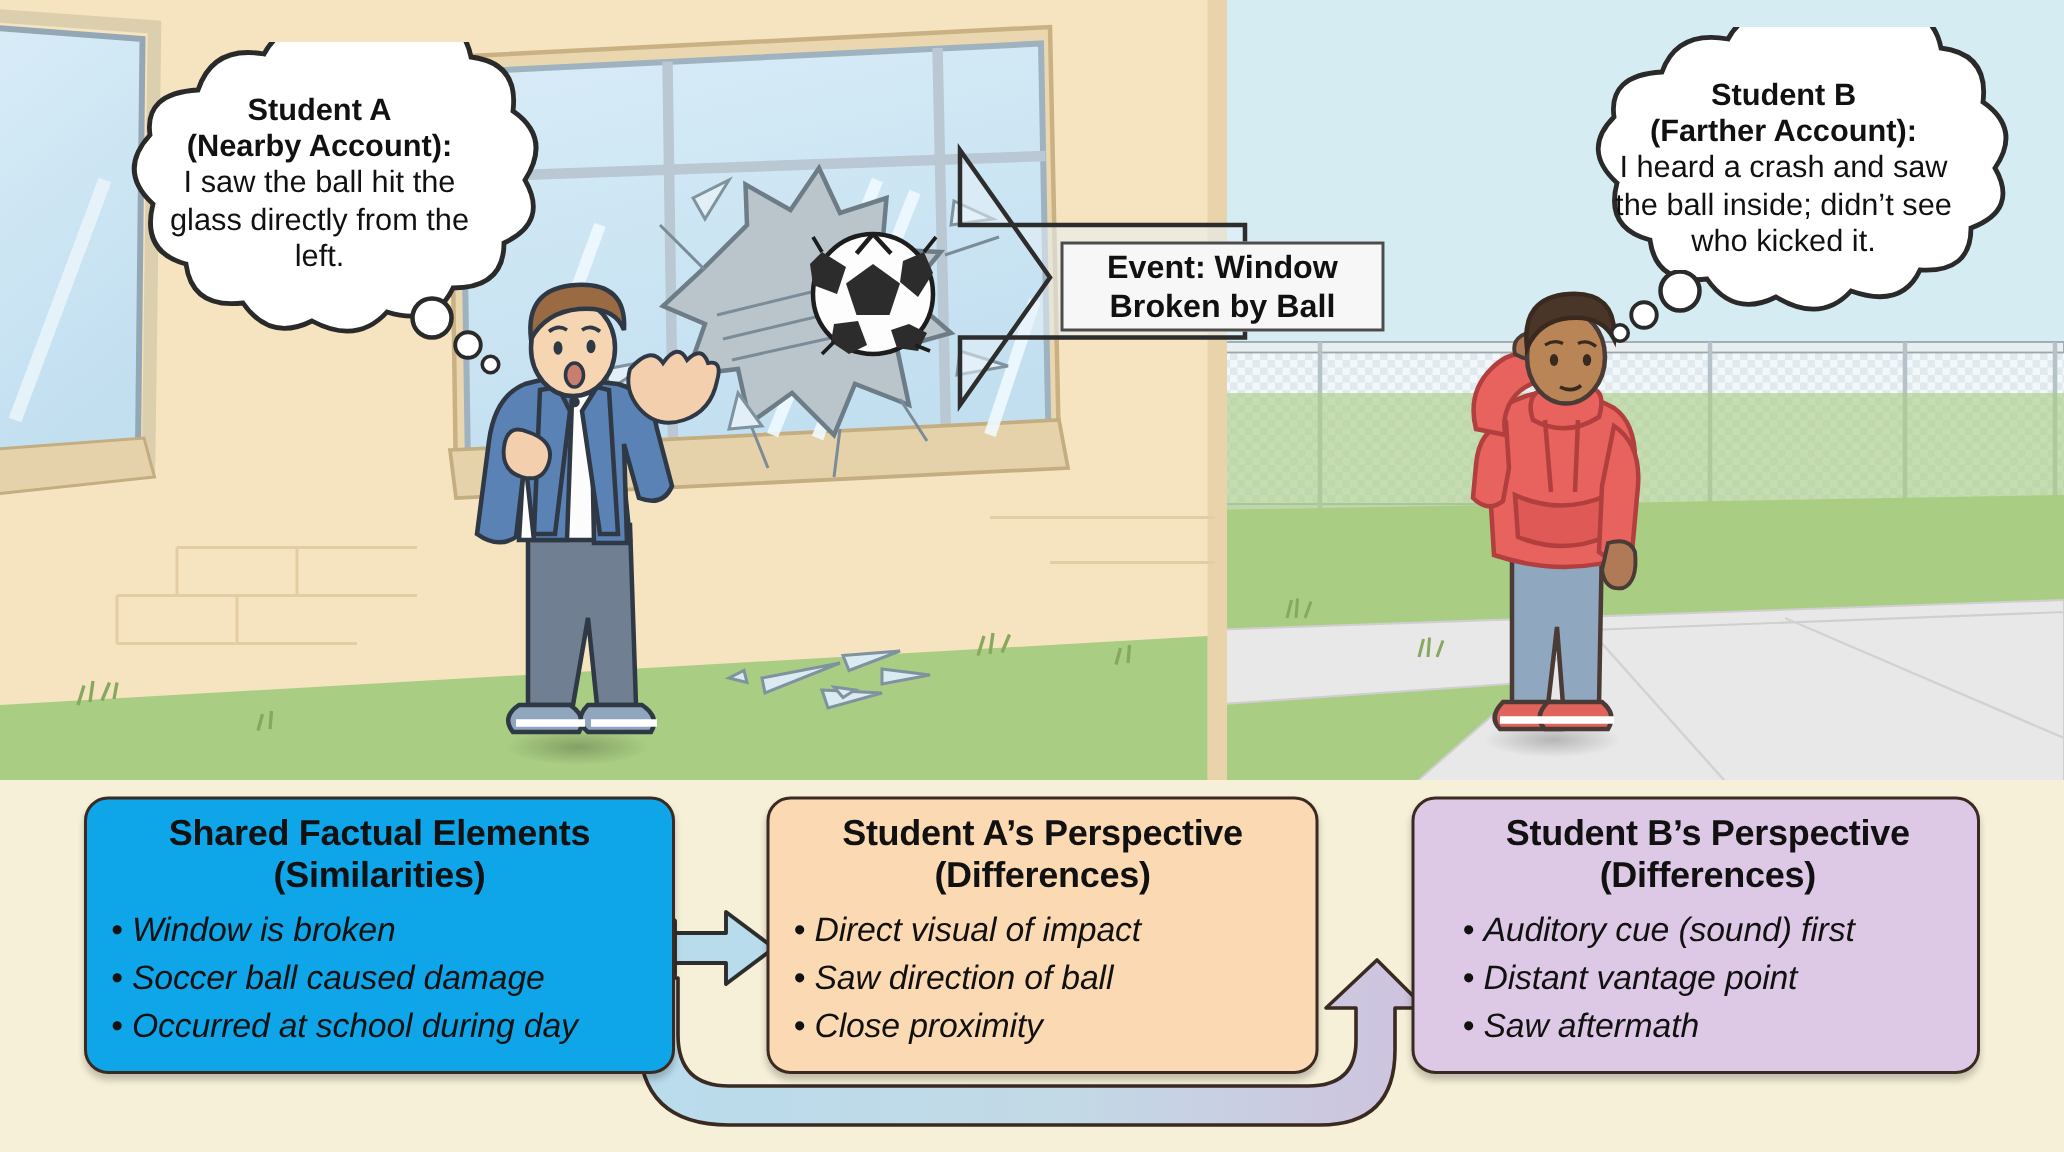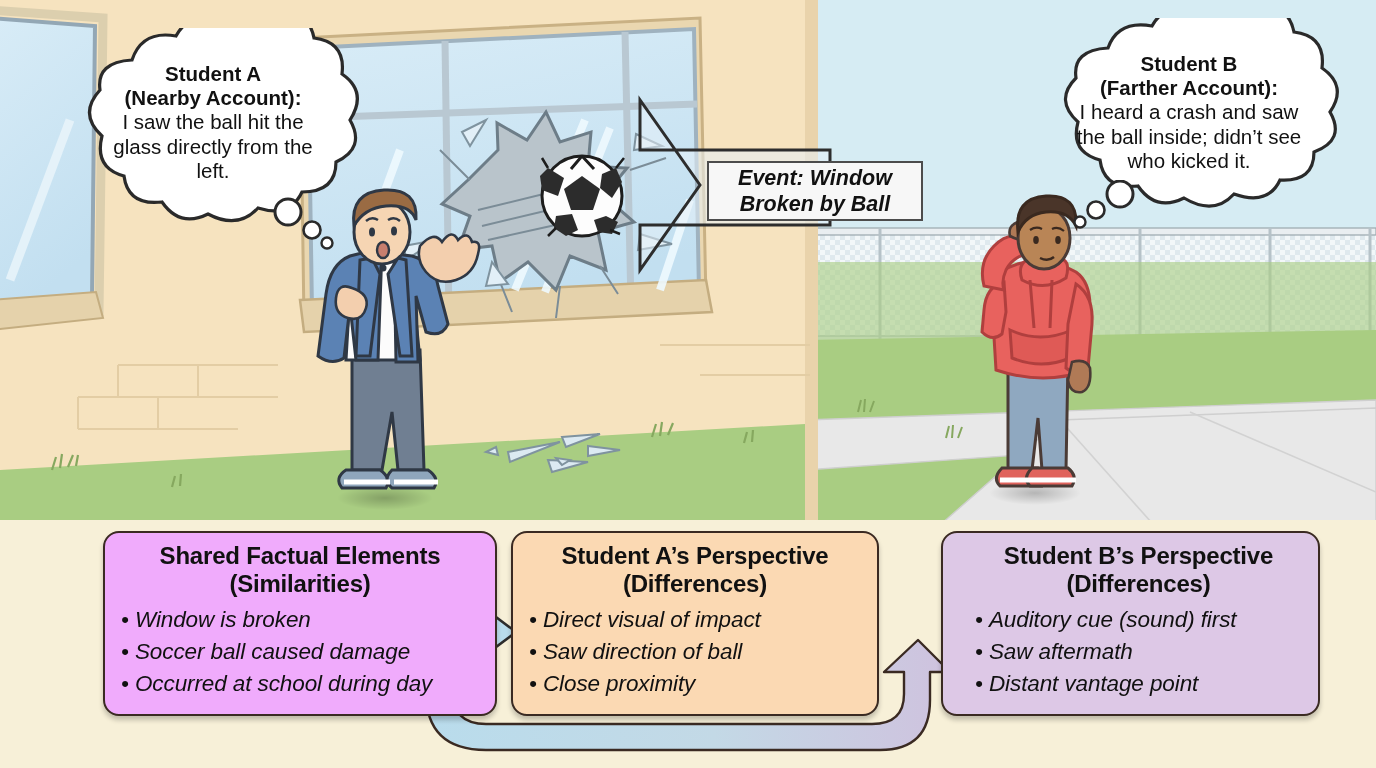--- a/index.html
+++ b/index.html
@@ -8,38 +8,38 @@
   #scene{position:absolute;inset:0;}
   .cloud-text{
     position:absolute;text-align:center;color:#111;
     font-family:Liberation Sans, sans-serif;line-height:1.18;
   }
   .cloud-title{font-weight:bold;}
   .cloud-body{font-weight:normal;}
   .evt-label{
     position:absolute;background:#f7f7f7;border:2px solid #4c4c4c;
     font-weight:bold;color:#111;text-align:center;line-height:1.22;
-    display:flex;align-items:center;justify-content:center;font-style:italic;
+    display:flex;align-items:center;justify-content:center;
   }
   .panel{
     position:absolute;border:2.5px solid #3a2a22;border-radius:16px;
     box-sizing:border-box;color:#111;
     box-shadow:0 4px 5px rgba(0,0,0,0.22);
   }
   .panel h3{
     margin:0;padding:9px 6px 2px 6px;text-align:center;font-size:24px;
     font-weight:bold;line-height:1.16;letter-spacing:-0.2px;
   }
   .panel ul{margin:4px 0 0 0;padding:0 6px 0 16px;list-style:none;font-style:italic;}
   .panel li{
     font-size:22.5px;line-height:1.42;white-space:nowrap;
     text-indent:-13px;padding-left:13px;letter-spacing:-0.1px;
   }
   .panel li:before{content:"\2022\00a0";}
-  .p-blue{background:#f0abfc;margin-left:47px;}
+  .p-blue{background:#0ea5e9;}
   .p-orange{background:#fbd9b3;}
   .p-purple{background:#ddc8e6;}
 </style>
 </head>
 <body>
 
 <div id="stage">
 
   <svg id="scene" viewBox="0 0 1376 768" width="1376" height="768">
     <defs>
@@ -330,18 +330,18 @@
     </ul>
   </div>
 
   <div class="panel p-purple" style="left:941px;top:531px;width:379px;height:185px;padding-left:16px;">
     <h3>
       <span>Student B’s Perspective</span><br>
       <span>(Differences)</span>
     </h3>
     <ul>
       <li>Auditory cue (sound) first</li>
+      <li>Distant vantage point</li>
       <li>Saw aftermath</li>
-      <li>Distant vantage point</li>
     </ul>
   </div>
 
 </div>
 
 </body></html>

